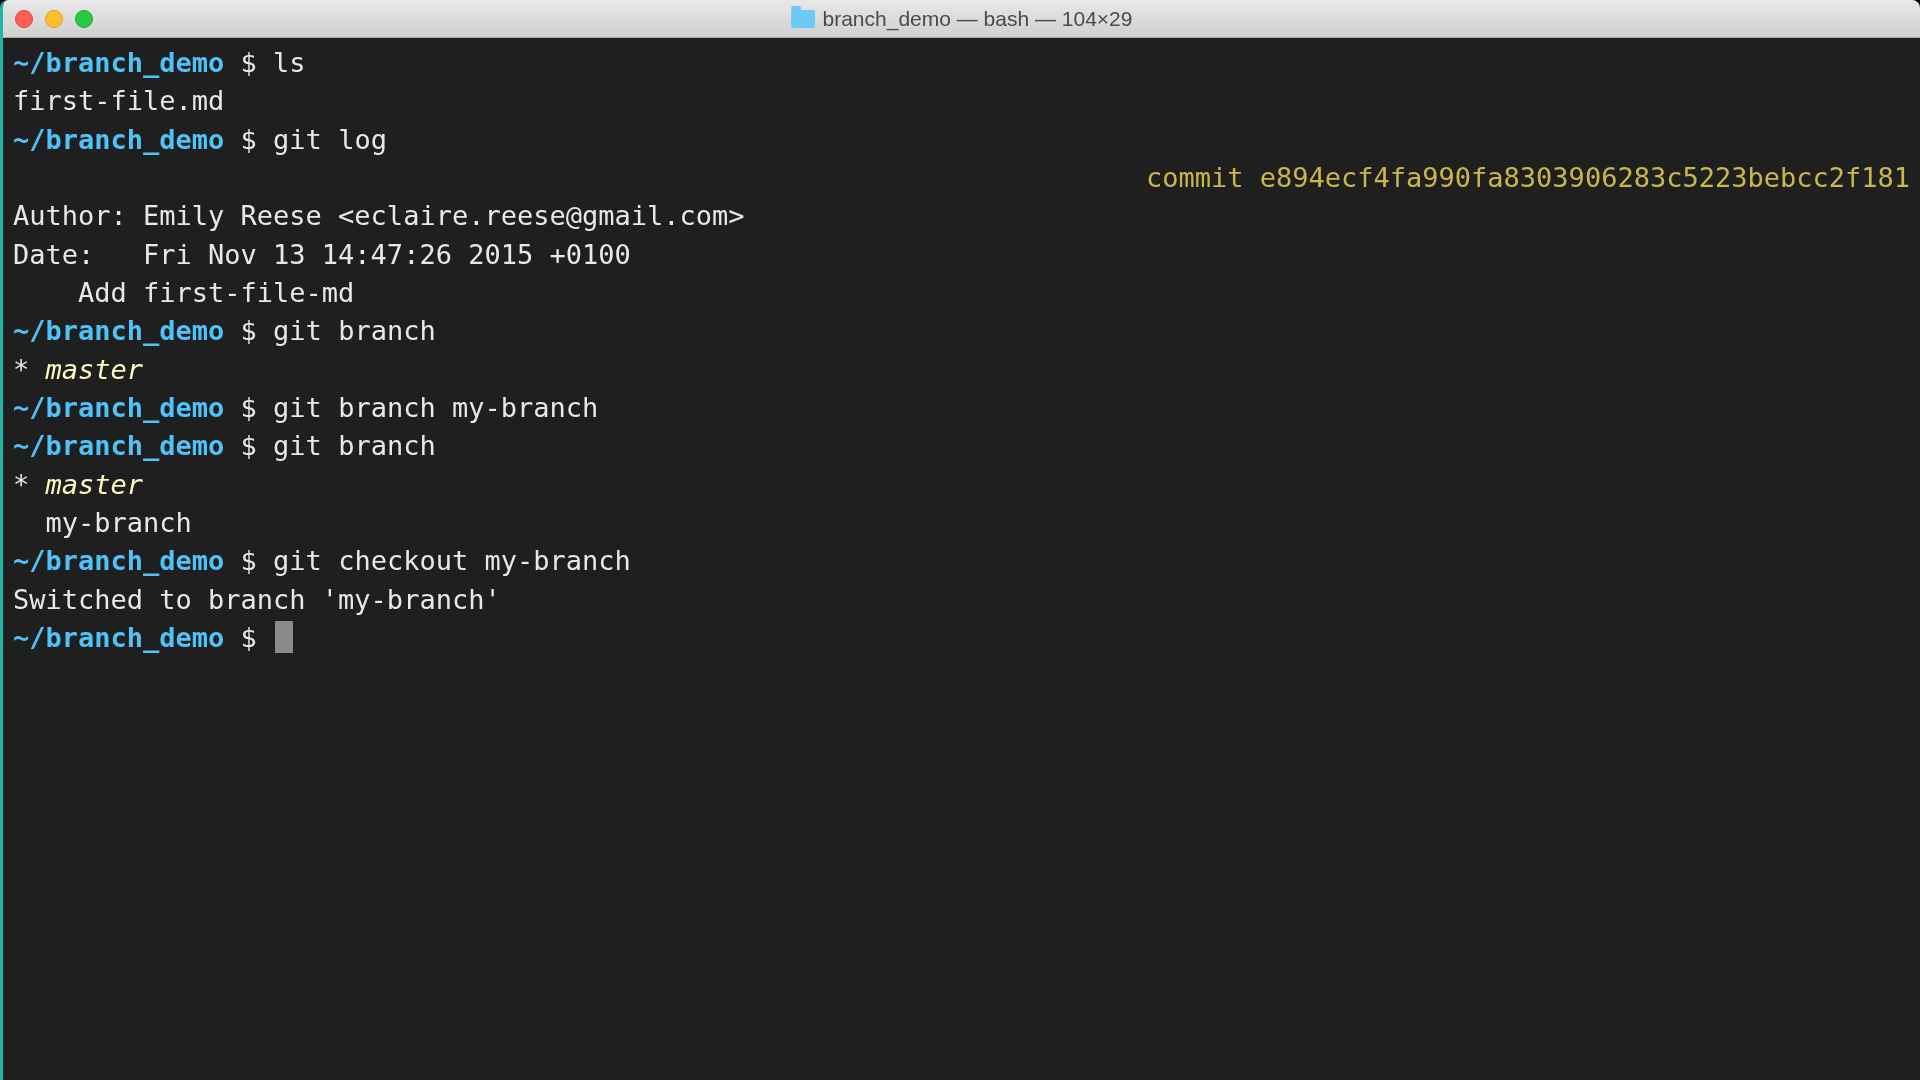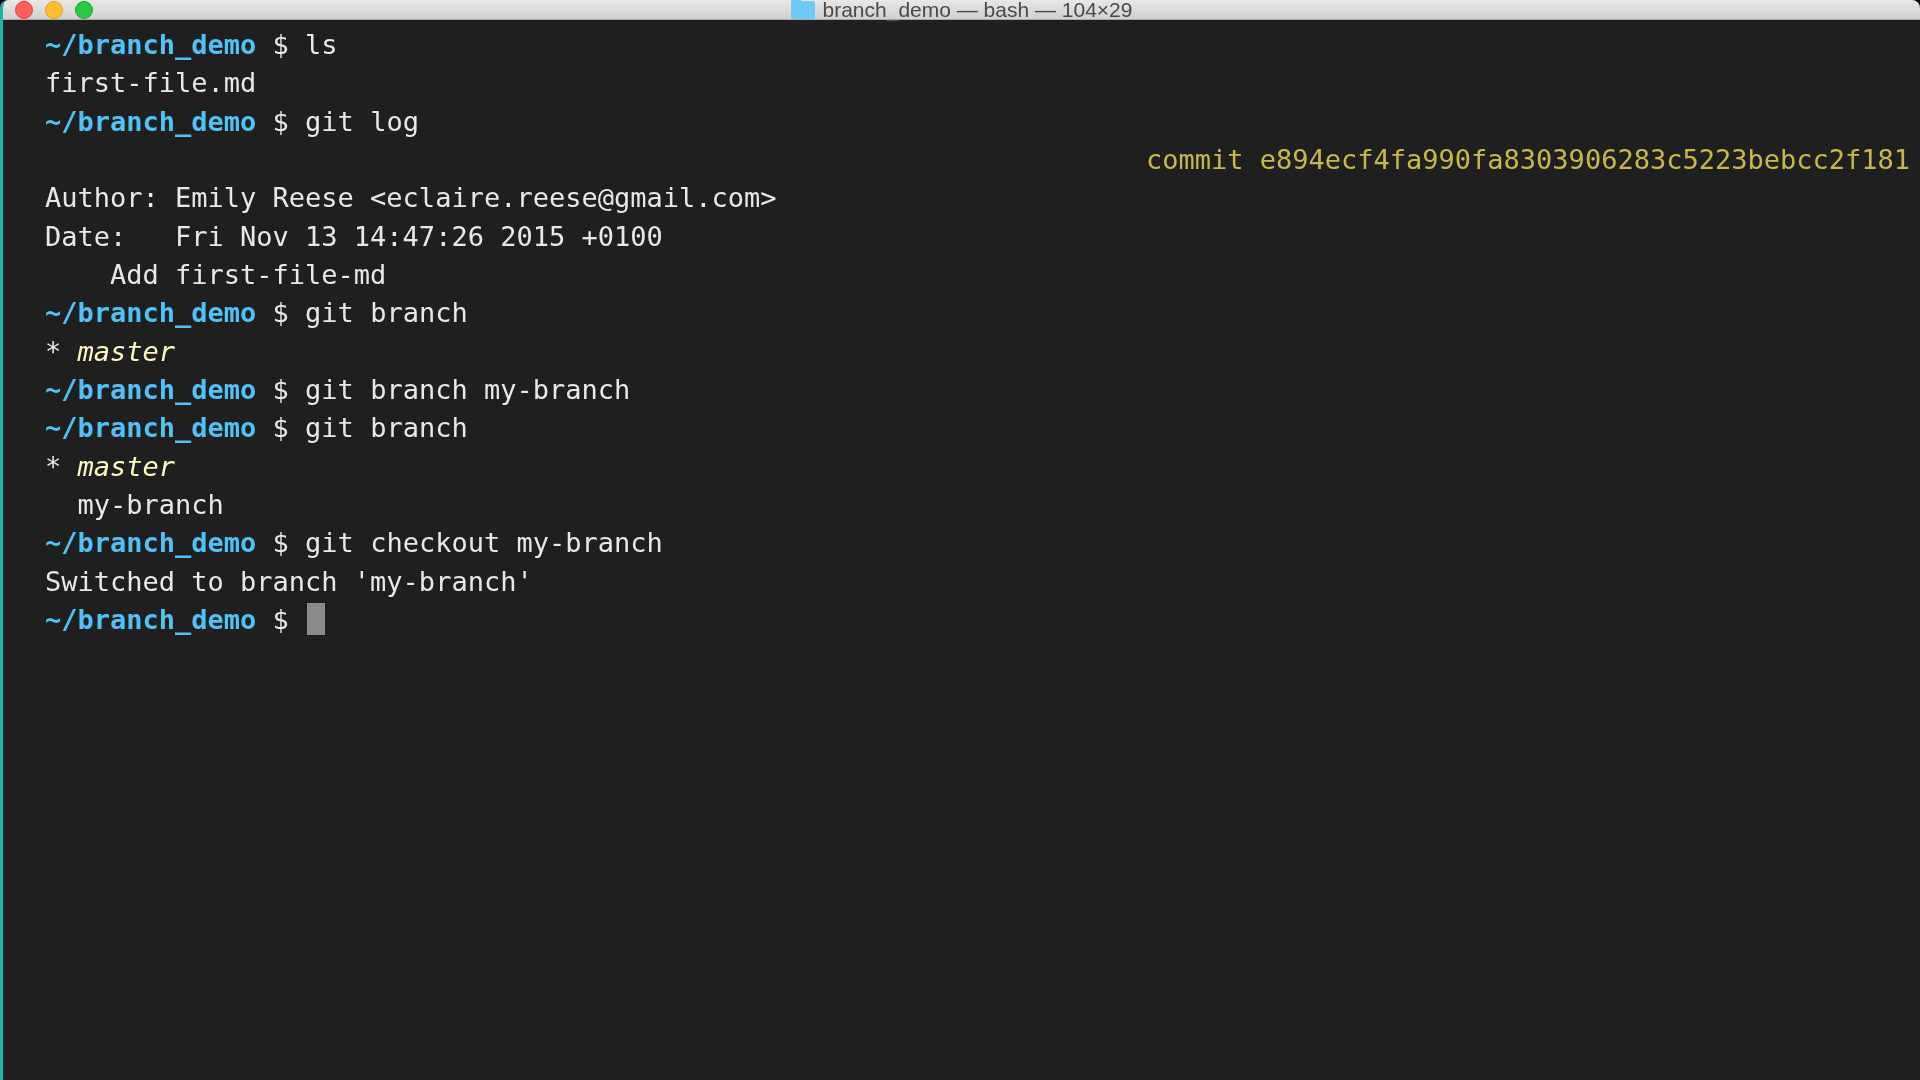--- a/index.html
+++ b/index.html
@@ -17,21 +17,21 @@
       width: 1920px;
       height: 1080px;
       background: #1f1f1f;
       border-left: 3px solid #1fb5a8;
       display: flex;
       flex-direction: column;
       border-radius: 8px 8px 0 0;
       overflow: hidden;
     }
     .titlebar {
-      height: 20px;
+      height: 38px;
       background: linear-gradient(to bottom, #e8e8e8, #d0d0d0);
       border-bottom: 1px solid #aaa;
       display: flex;
       align-items: center;
       padding: 0 12px;
       position: relative;
     }
     .traffic-lights {
       display: flex;
       gap: 12px;
@@ -75,21 +75,20 @@
     .terminal-body {
       flex: 1;
       background: #1f1f1f;
       padding: 6px 10px;
       font-family: "Menlo", "Monaco", "Consolas", monospace;
       font-size: 27px;
       line-height: 1.42;
       color: #e8e8e8;
       white-space: pre;
       overflow: hidden;
-      margin-left: 32px;
     }
     .line { display: block; }
     .prompt { color: #4fc3f7; font-weight: 600; }
     .dollar { color: #e8e8e8; }
     .cmd { color: #e8e8e8; }
     .commit { color: #c8b84a; text-align: right; }
     .green { color: #fef9c3; font-style: italic; }
     .cursor {
       display: inline-block;
       width: 18px;

